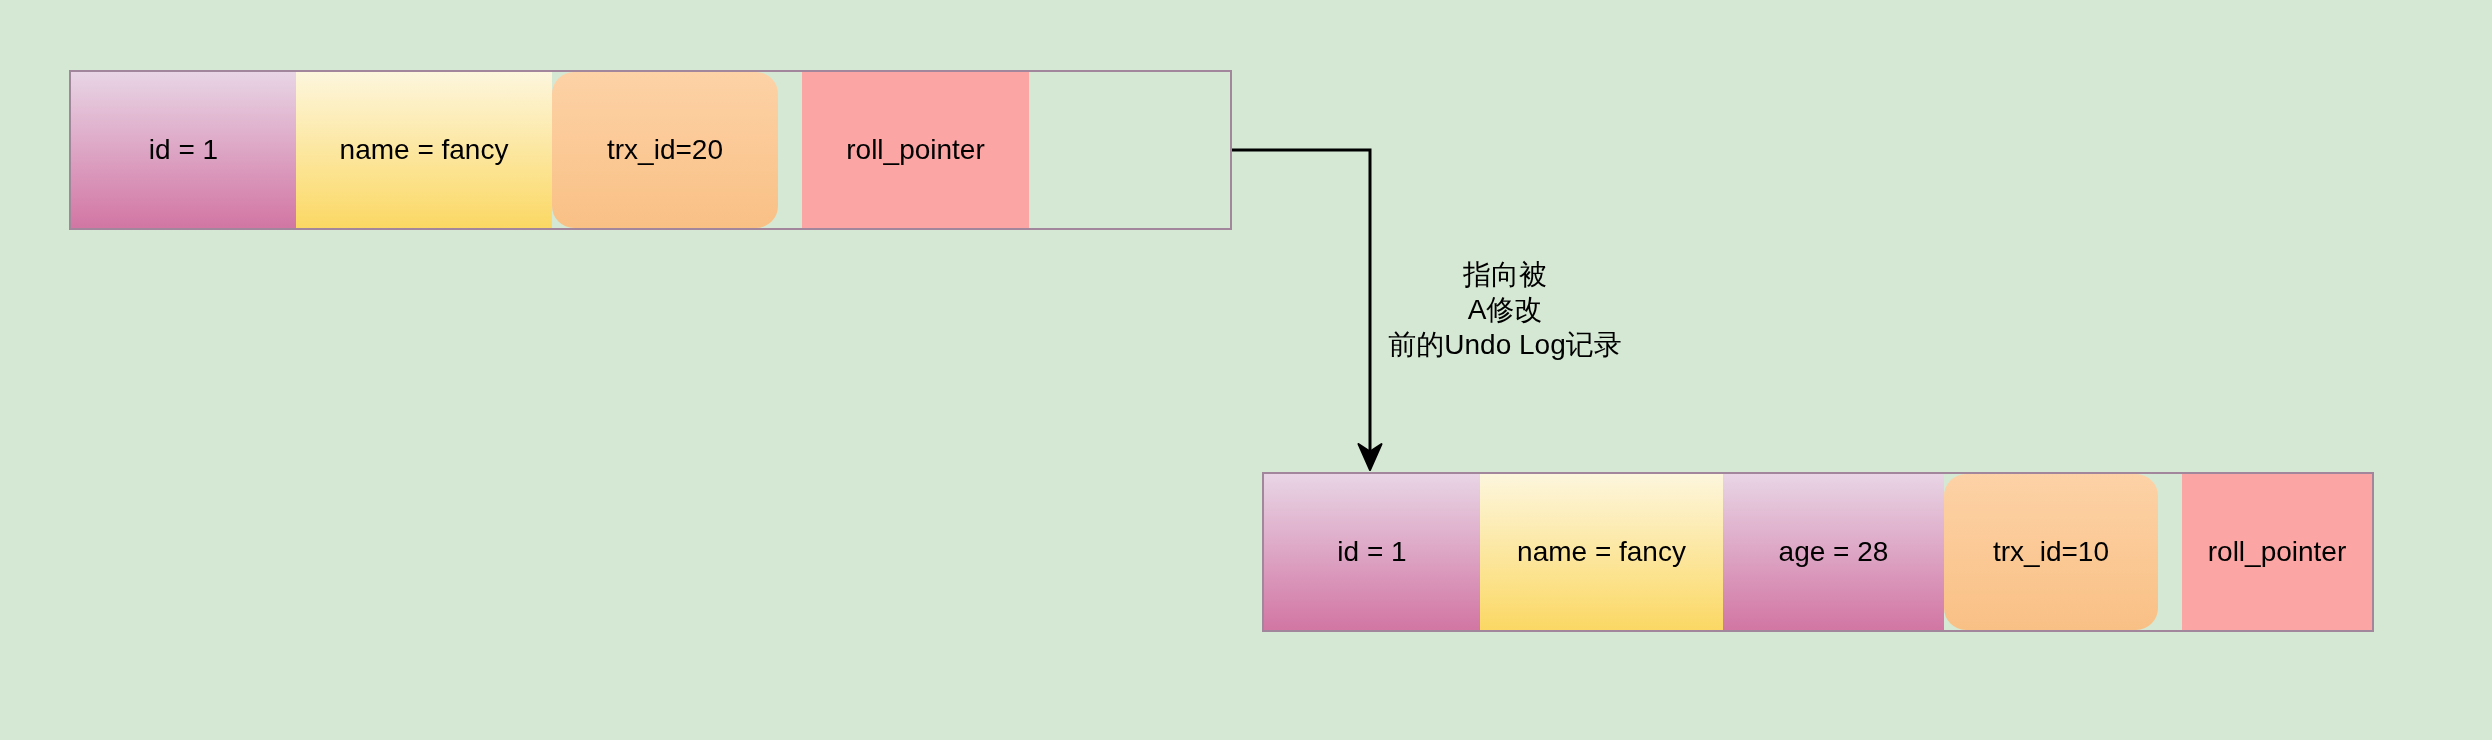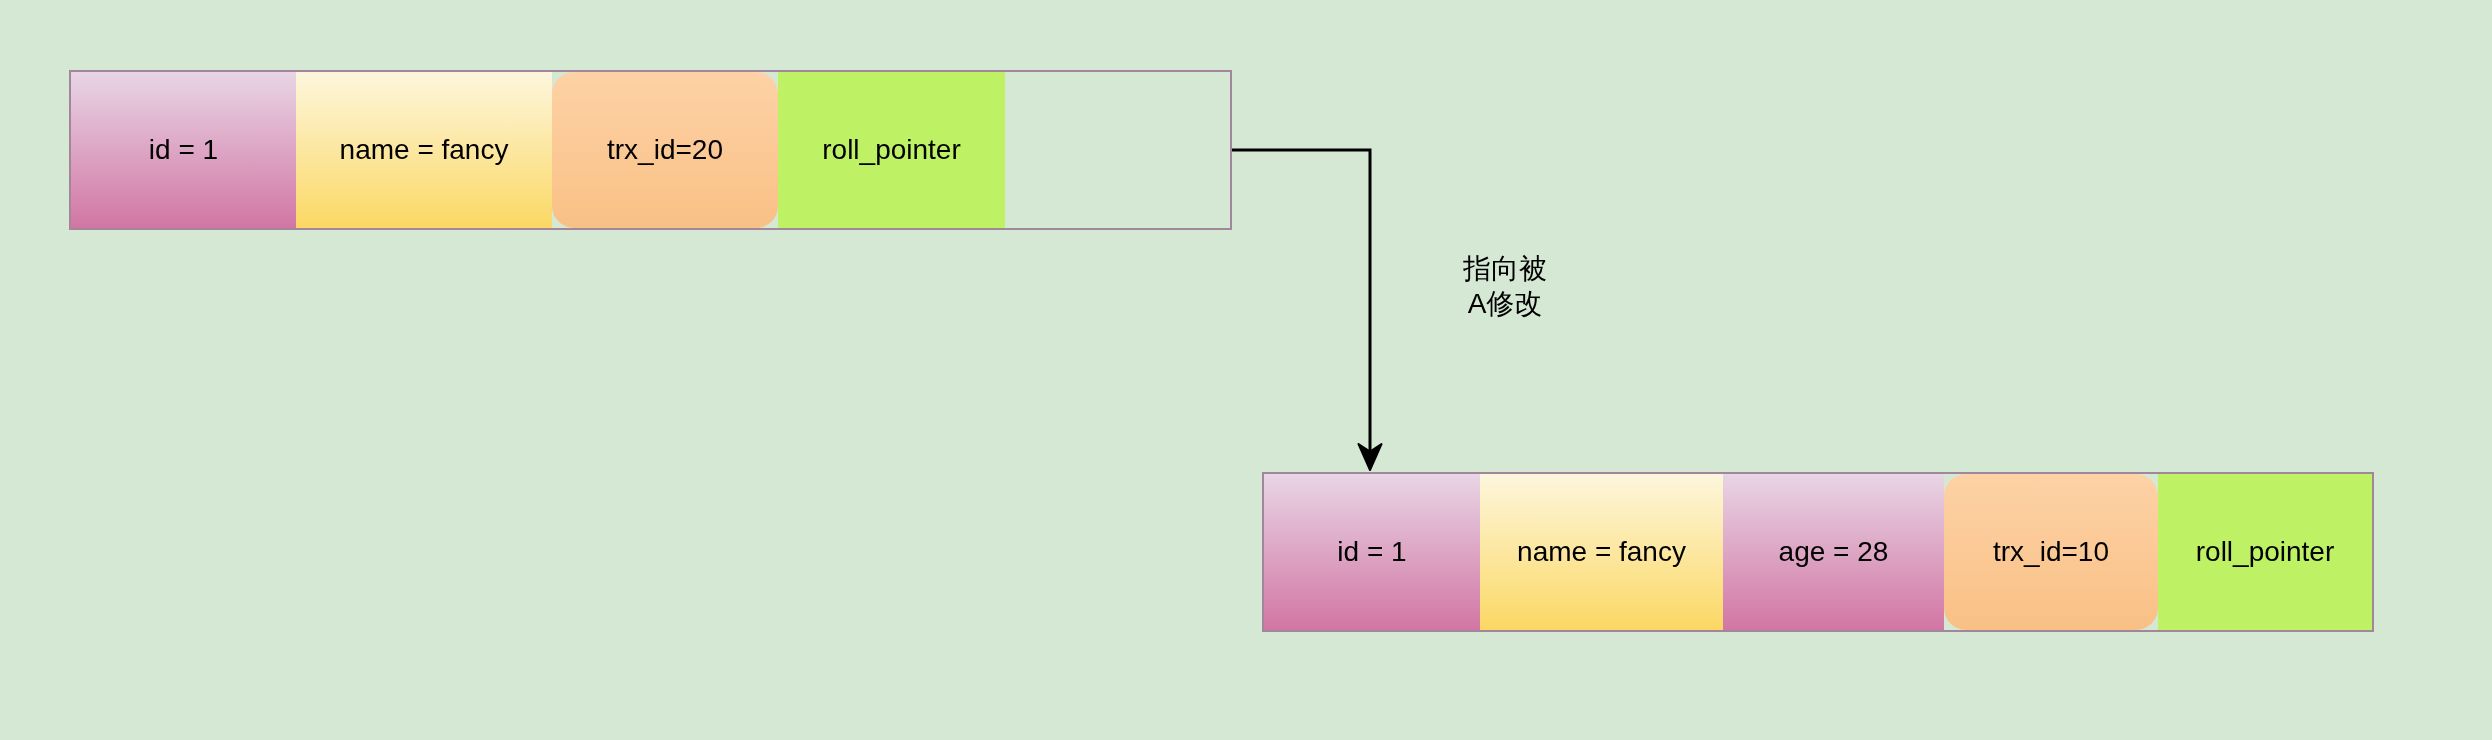--- a/index.html
+++ b/index.html
@@ -40,33 +40,33 @@
 
   .row-undo .cell:nth-child(1) { width: 216px; }
   .row-undo .cell:nth-child(2) { width: 243px; }
   .row-undo .cell:nth-child(3) { width: 221px; }
   .row-undo .cell:nth-child(4) { width: 214px; }
   .row-undo .cell:nth-child(5) { flex: 1 1 auto; }
 
   .fill-purple { background: linear-gradient(180deg, #e8d5e5 0%, #d276a4 100%); }
   .fill-yellow { background: linear-gradient(180deg, #fdf6dd 0%, #fbd864 100%); }
   .fill-orange { background: linear-gradient(180deg, #fdd2a6 0%, #f9c085 100%); border-radius: 22px; }
-  .fill-pink   { background: #bef264; }
+  .fill-pink   { background: #fca5a5; margin-left: 24px; }
 
   .arrow-svg {
     position: absolute;
     left: 0; top: 0;
     width: 2492px; height: 740px;
     pointer-events: none;
   }
 
   .annotation {
     position: absolute;
     left: 1380px;
-    top: 251px;
+    top: 257px;
     width: 250px;
     text-align: center;
     font-size: 28px;
     line-height: 35px;
   }
 </style>
 </head>
 <body>
 
 <div class="canvas">
@@ -87,20 +87,21 @@
       <span>trx_id=20</span>
     </div>
     <div class="cell fill-pink">
       <span>roll_pointer</span>
     </div>
   </div>
 
   <div class="annotation">
     <div>指向被</div>
     <div>A修改</div>
+    <div>前的Undo Log记录</div>
   </div>
 
   <div class="record-row row-undo">
     <div class="cell fill-purple">
       <span>id = 1</span>
     </div>
     <div class="cell fill-yellow">
       <span>name = fancy</span>
     </div>
     <div class="cell fill-purple">

